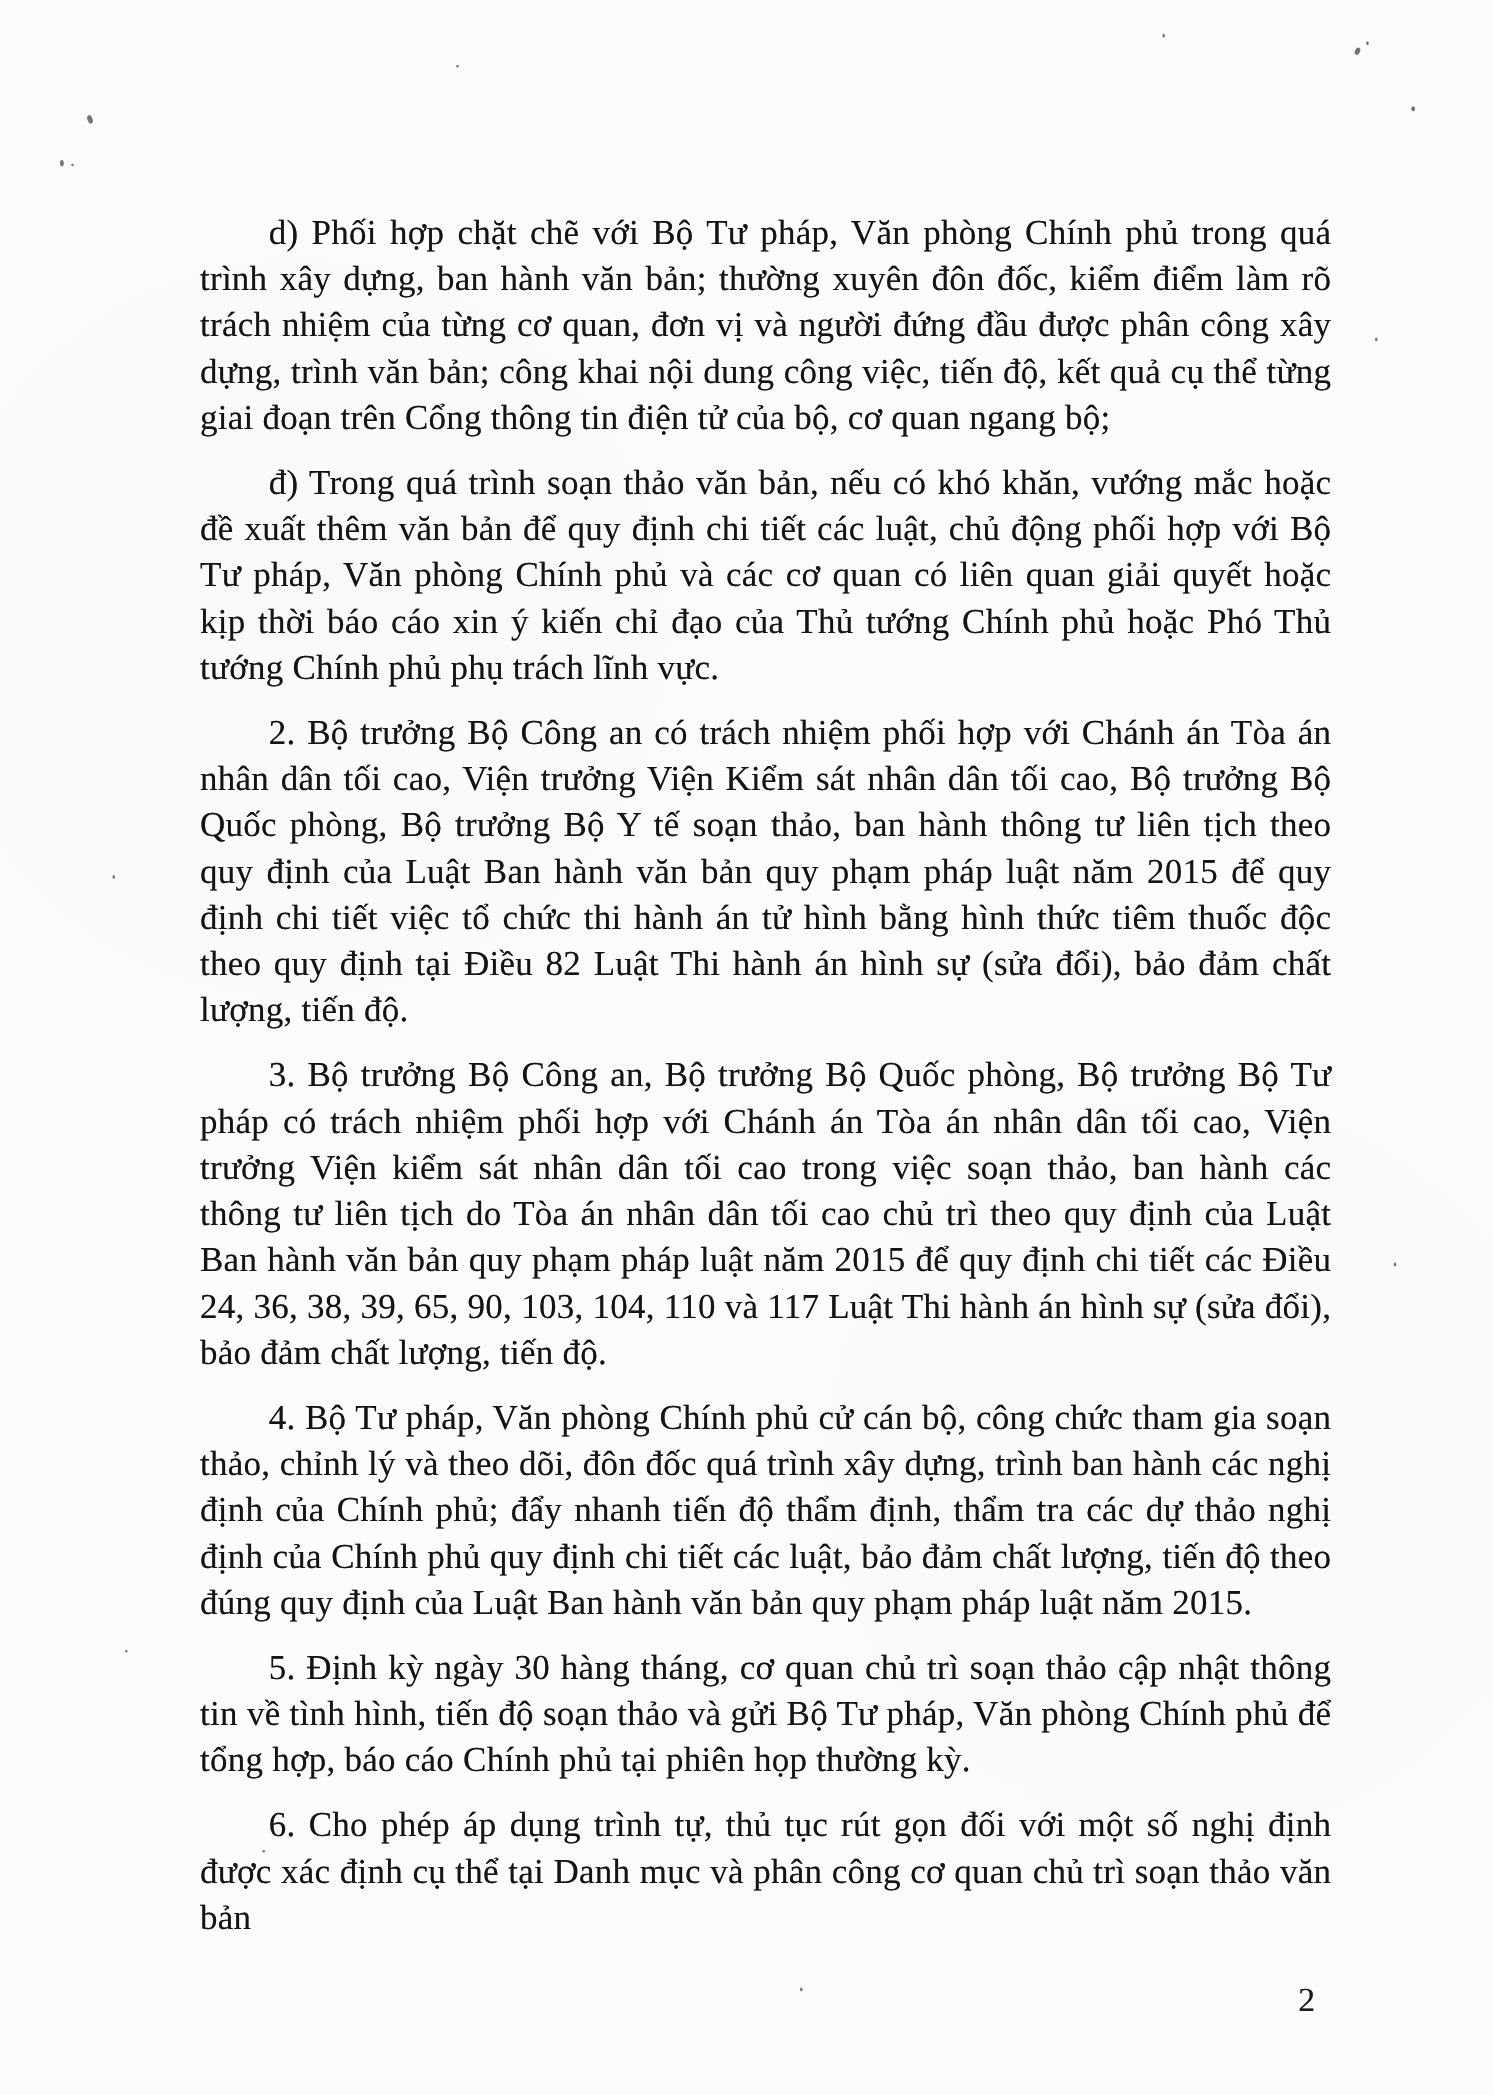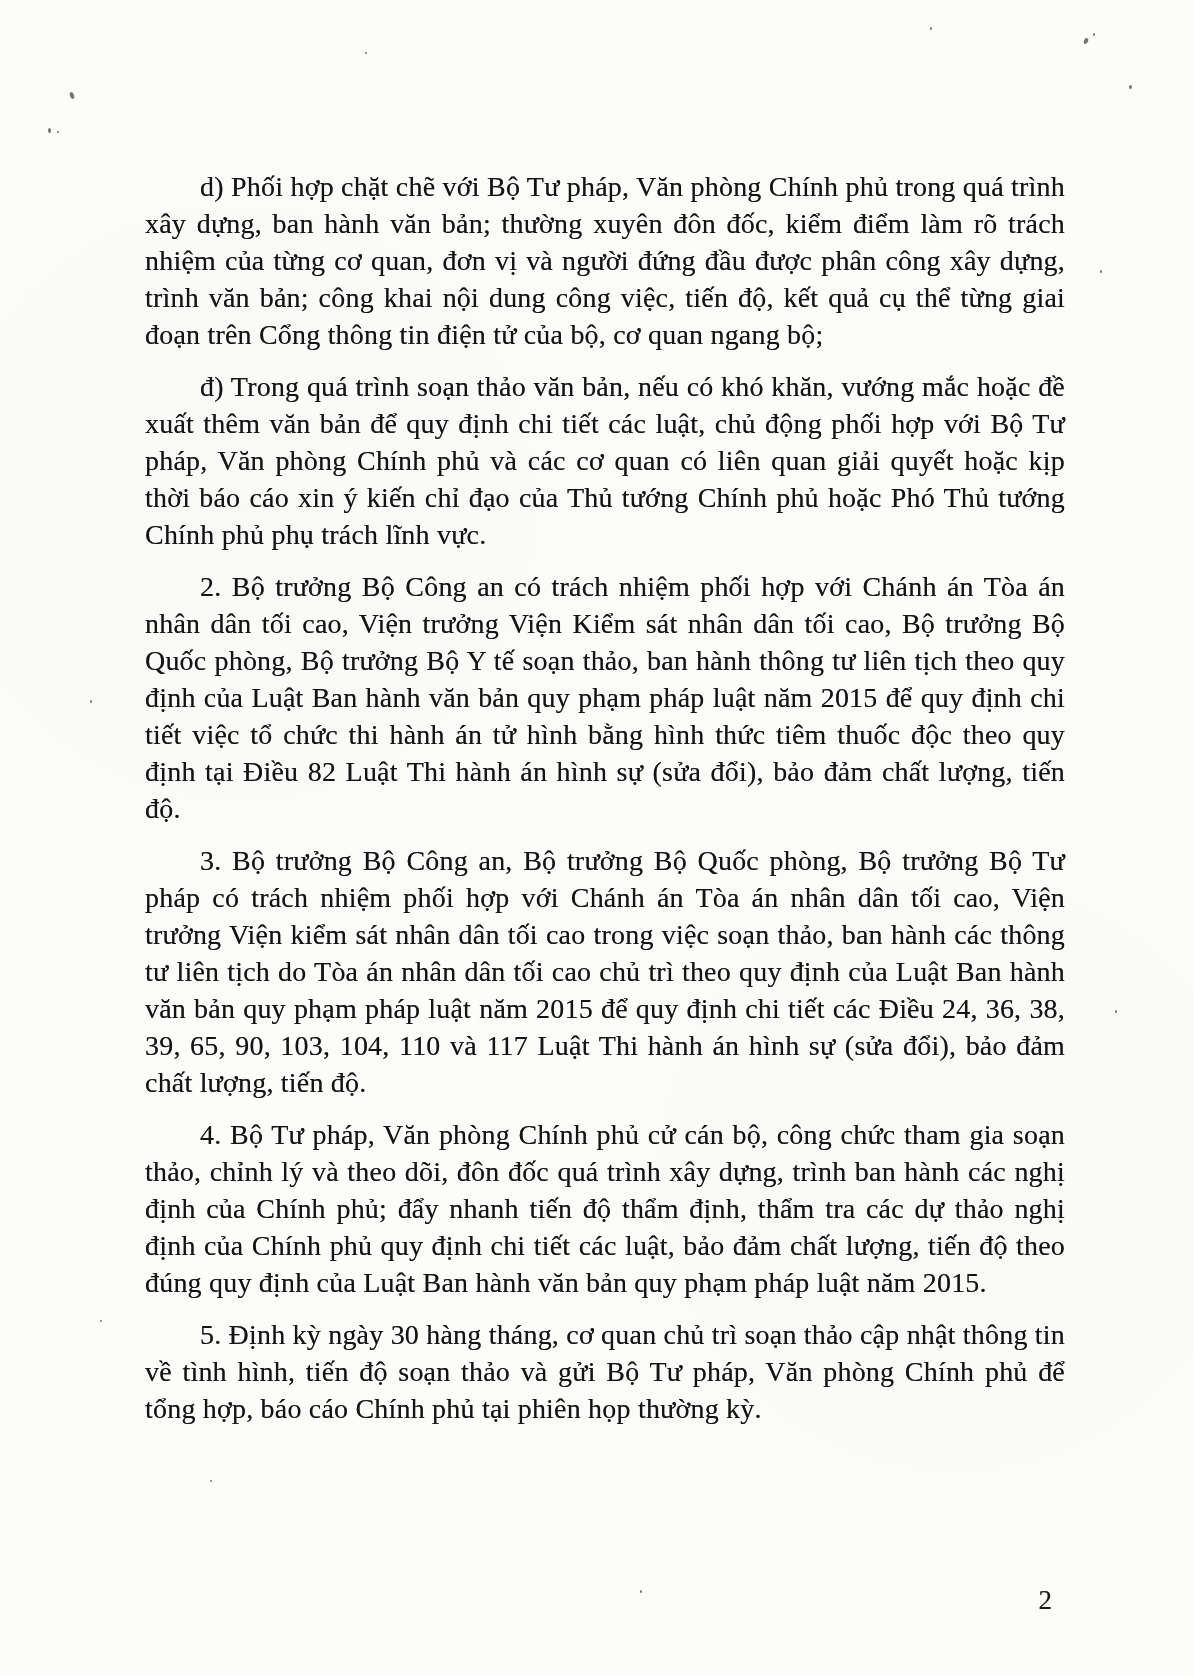--- a/index.html
+++ b/index.html
@@ -28,21 +28,21 @@
     top: 168px;
     width: 920px;
     color: #141414;
     font-size: 28px;
     line-height: 37px;
     text-align: justify;
     text-justify: inter-word;
     letter-spacing: 0.2px;
   }
   .content p {
-    margin: 0 0 15px 0;
+    margin: 0 0 15px 15px;
     text-indent: 55px;
     
     text-shadow: 0 0 0.4px rgba(0,0,0,0.55);
   }
   .page-number {
     position: absolute;
     top: 1585px;
     right: 142px;
     font-size: 27px;
     color: #1a1a1a;
@@ -75,20 +75,21 @@
 
 <div class="page">
 
   <div class="content">
     <p>d) Phối hợp chặt chẽ với Bộ Tư pháp, Văn phòng Chính phủ trong quá trình xây dựng, ban hành văn bản; thường xuyên đôn đốc, kiểm điểm làm rõ trách nhiệm của từng cơ quan, đơn vị và người đứng đầu được phân công xây dựng, trình văn bản; công khai nội dung công việc, tiến độ, kết quả cụ thể từng giai đoạn trên Cổng thông tin điện tử của bộ, cơ quan ngang bộ;</p>
     <p>đ) Trong quá trình soạn thảo văn bản, nếu có khó khăn, vướng mắc hoặc đề xuất thêm văn bản để quy định chi tiết các luật, chủ động phối hợp với Bộ Tư pháp, Văn phòng Chính phủ và các cơ quan có liên quan giải quyết hoặc kịp thời báo cáo xin ý kiến chỉ đạo của Thủ tướng Chính phủ hoặc Phó Thủ tướng Chính phủ phụ trách lĩnh vực.</p>
     <p>2. Bộ trưởng Bộ Công an có trách nhiệm phối hợp với Chánh án Tòa án nhân dân tối cao, Viện trưởng Viện Kiểm sát nhân dân tối cao, Bộ trưởng Bộ Quốc phòng, Bộ trưởng Bộ Y tế soạn thảo, ban hành thông tư liên tịch theo quy định của Luật Ban hành văn bản quy phạm pháp luật năm 2015 để quy định chi tiết việc tổ chức thi hành án tử hình bằng hình thức tiêm thuốc độc theo quy định tại Điều 82 Luật Thi hành án hình sự (sửa đổi), bảo đảm chất lượng, tiến độ.</p>
     <p>3. Bộ trưởng Bộ Công an, Bộ trưởng Bộ Quốc phòng, Bộ trưởng Bộ Tư pháp có trách nhiệm phối hợp với Chánh án Tòa án nhân dân tối cao, Viện trưởng Viện kiểm sát nhân dân tối cao trong việc soạn thảo, ban hành các thông tư liên tịch do Tòa án nhân dân tối cao chủ trì theo quy định của Luật Ban hành văn bản quy phạm pháp luật năm 2015 để quy định chi tiết các Điều 24, 36, 38, 39, 65, 90, 103, 104, 110 và 117 Luật Thi hành án hình sự (sửa đổi), bảo đảm chất lượng, tiến độ.</p>
     <p>4. Bộ Tư pháp, Văn phòng Chính phủ cử cán bộ, công chức tham gia soạn thảo, chỉnh lý và theo dõi, đôn đốc quá trình xây dựng, trình ban hành các nghị định của Chính phủ; đẩy nhanh tiến độ thẩm định, thẩm tra các dự thảo nghị định của Chính phủ quy định chi tiết các luật, bảo đảm chất lượng, tiến độ theo đúng quy định của Luật Ban hành văn bản quy phạm pháp luật năm 2015.</p>
     <p>5. Định kỳ ngày 30 hàng tháng, cơ quan chủ trì soạn thảo cập nhật thông tin về tình hình, tiến độ soạn thảo và gửi Bộ Tư pháp, Văn phòng Chính phủ để tổng hợp, báo cáo Chính phủ tại phiên họp thường kỳ.</p>
+    <p>6. Cho phép áp dụng trình tự, thủ tục rút gọn đối với một số nghị định được xác định cụ thể tại Danh mục và phân công cơ quan chủ trì soạn thảo văn bản</p>
   </div>
 
   <div class="page-number">2</div>
 
   <div class="speck s1"></div>
   <div class="speck s2"></div>
   <div class="speck s3"></div>
   <div class="speck s4"></div>
   <div class="speck s5"></div>
   <div class="speck s6"></div>

